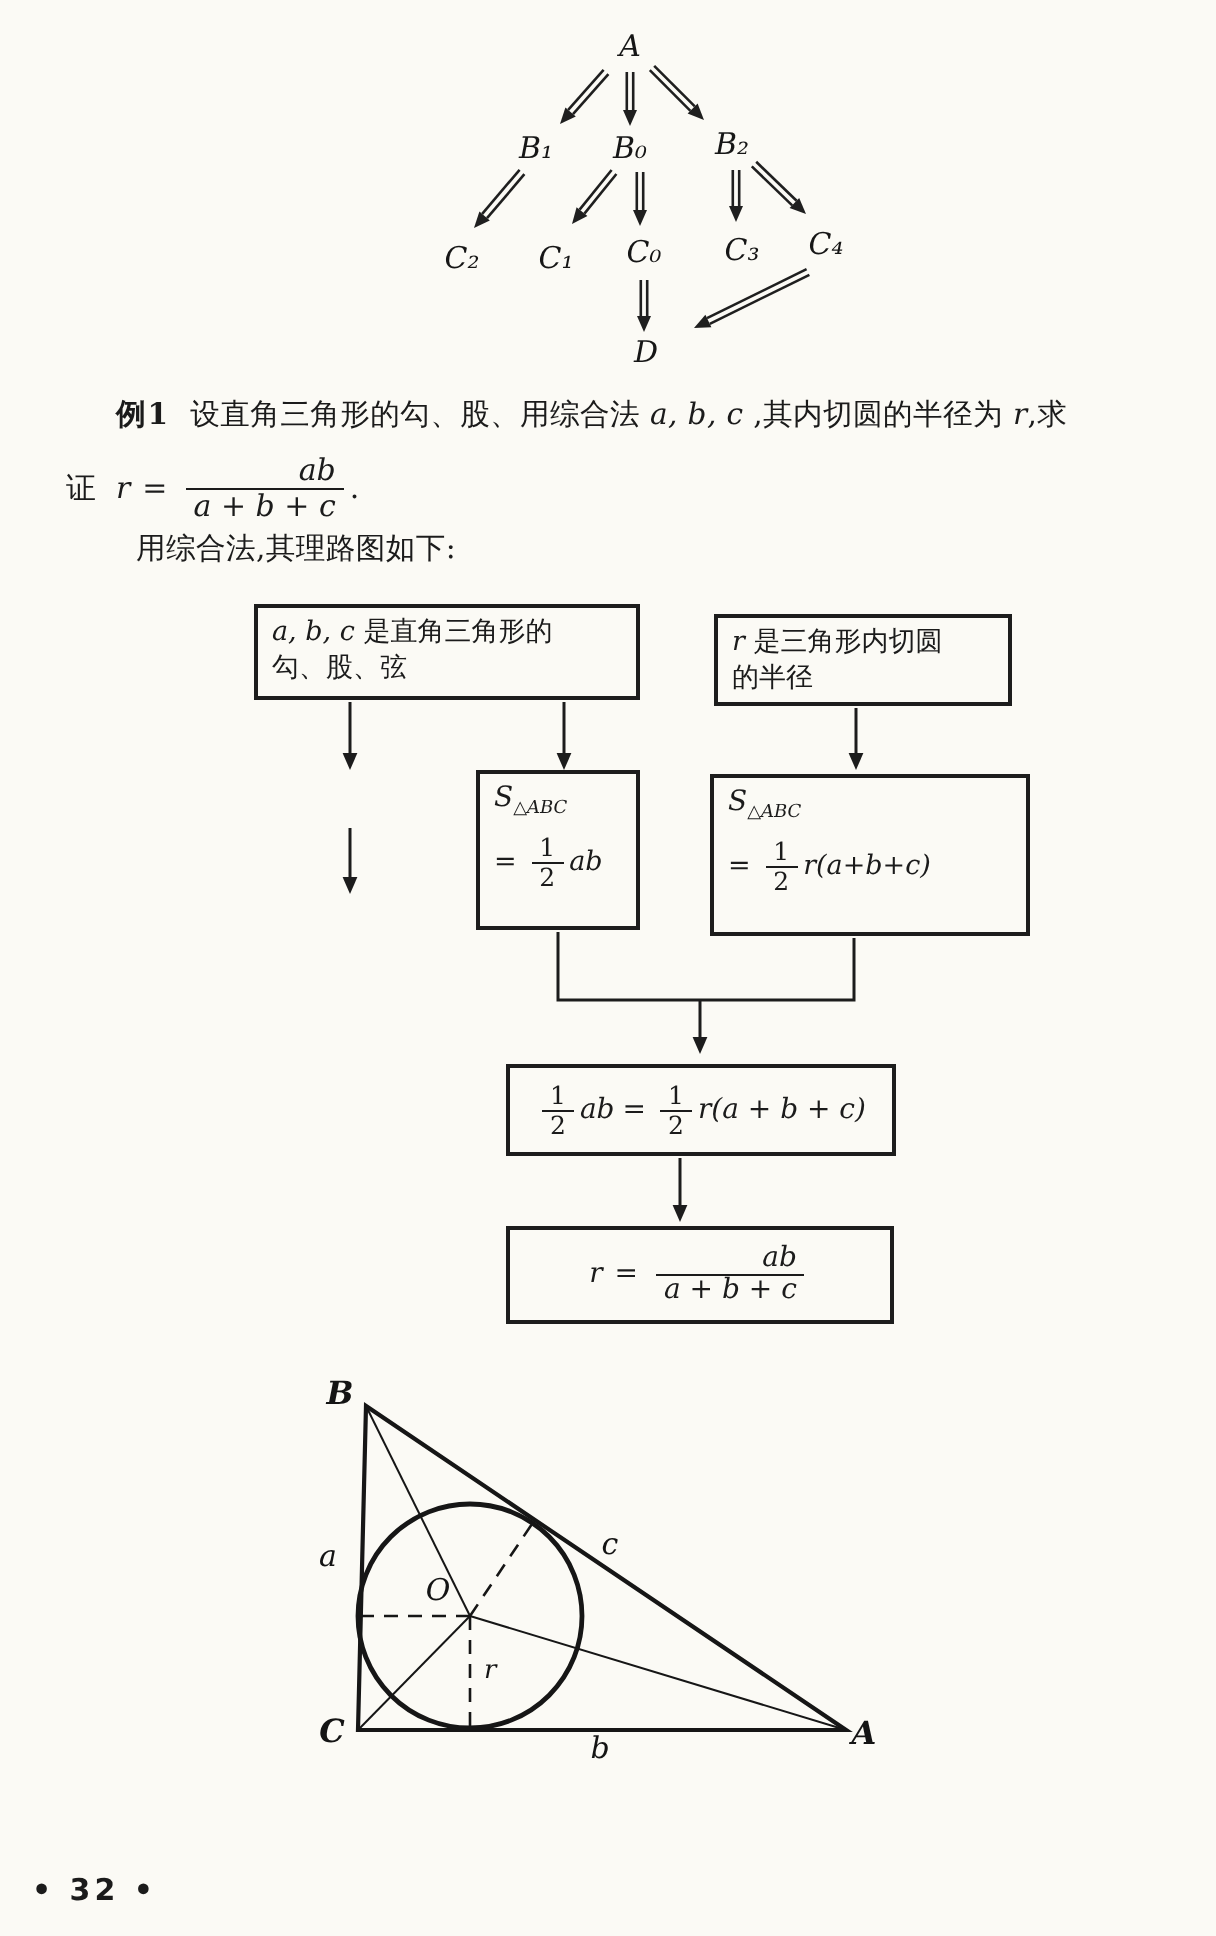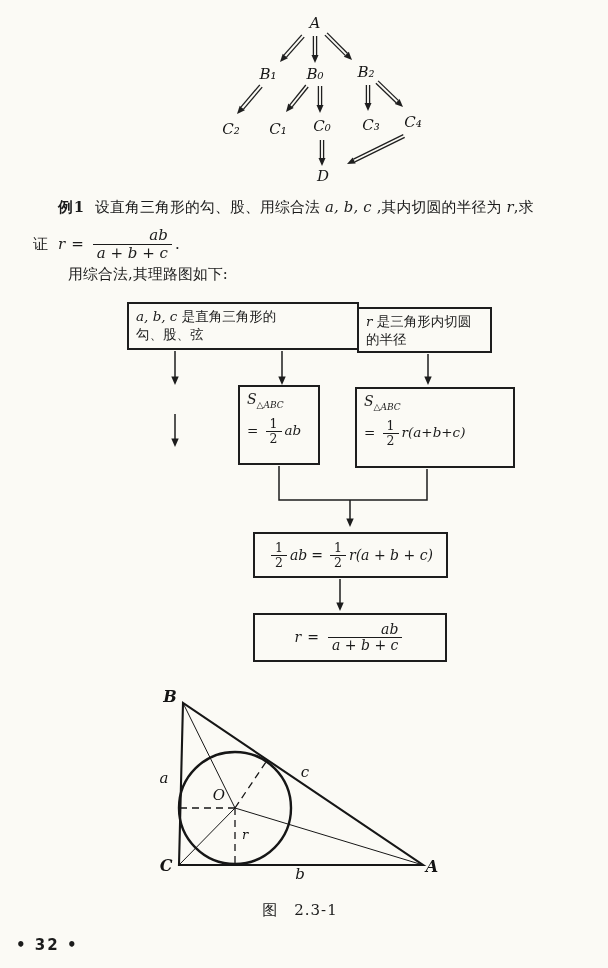--- a/index.html
+++ b/index.html
@@ -141,26 +141,26 @@
     <g fill="#1c1c1c" stroke="none">
       <path d="M175 385 L171.3 376.5 L178.7 376.5 Z"></path>
       <path d="M282 385 L278.3 376.5 L285.7 376.5 Z"></path>
       <path d="M428 385 L424.3 376.5 L431.7 376.5 Z"></path>
       <path d="M175 447 L171.3 438.5 L178.7 438.5 Z"></path>
       <path d="M350 527 L346.3 518.5 L353.7 518.5 Z"></path>
       <path d="M340 611 L336.3 602.5 L343.7 602.5 Z"></path>
     </g>
   </svg>
 
-  <div class="fbox pad" style="left:127px;top:302px;width:232px;height:48px;">
+  <div class="fbox pad" style="left:127px;top:302px;width:193px;height:48px;">
     <div><span class="math">a, b, c </span><span>是直角三角形的</span></div>
     <div>勾、股、弦</div>
   </div>
 
-  <div class="fbox pad" style="left:357px;top:307px;width:135px;height:46px;">
+  <div class="fbox pad" style="left:357px;top:307px;width:149px;height:46px;">
     <div><span class="math">r </span><span>是三角形内切圆</span></div>
     <div>的半径</div>
   </div>
 
 
   <div class="fbox pad" style="left:238px;top:385px;width:82px;height:80px;">
     <div><span class="s-head">S</span><sub class="abc">△ABC</sub></div>
     <div class="line2"><span>=</span>
       <span class="frac small">
         <span class="num">1</span>
@@ -220,17 +220,16 @@
       <text x="164" y="783" font-size="15" text-anchor="middle">a</text>
       <text x="219" y="800" font-size="15" text-anchor="middle">O</text>
       <text x="305" y="777" font-size="15" text-anchor="middle">c</text>
       <text x="242" y="839" font-size="13">r</text>
       <text x="166" y="871" font-size="16" font-weight="bold" text-anchor="middle">C</text>
       <text x="300" y="879" font-size="15" text-anchor="middle">b</text>
       <text x="432" y="872" font-size="16" font-weight="bold" text-anchor="middle">A</text>
     </g>
   </svg>
 
-  <div class="abs caption" style="left:220px;top:901px;width:160px;">图　2.3-1</div>
 
   <div class="abs pagenum" style="left:16px;top:936px;">• 32 •</div>
 
 </div>
 
 </body></html>

